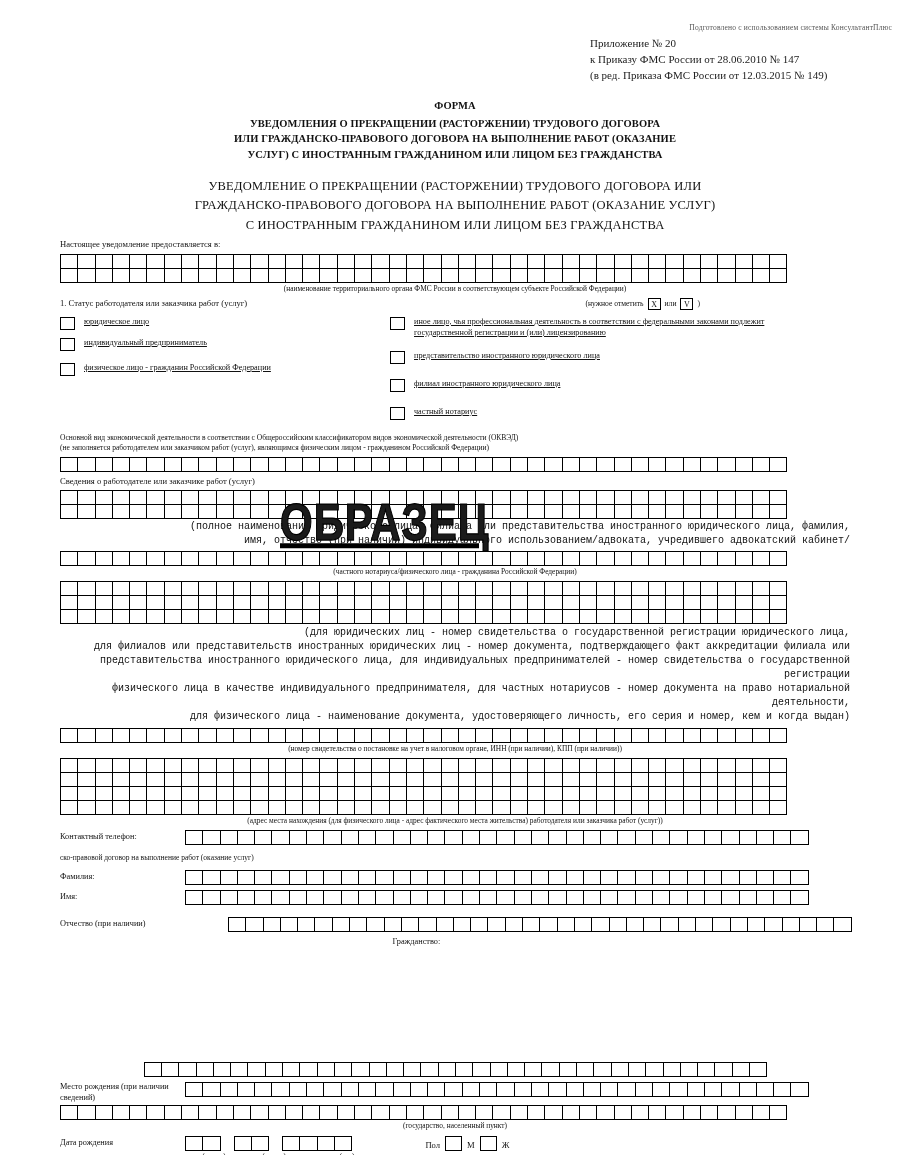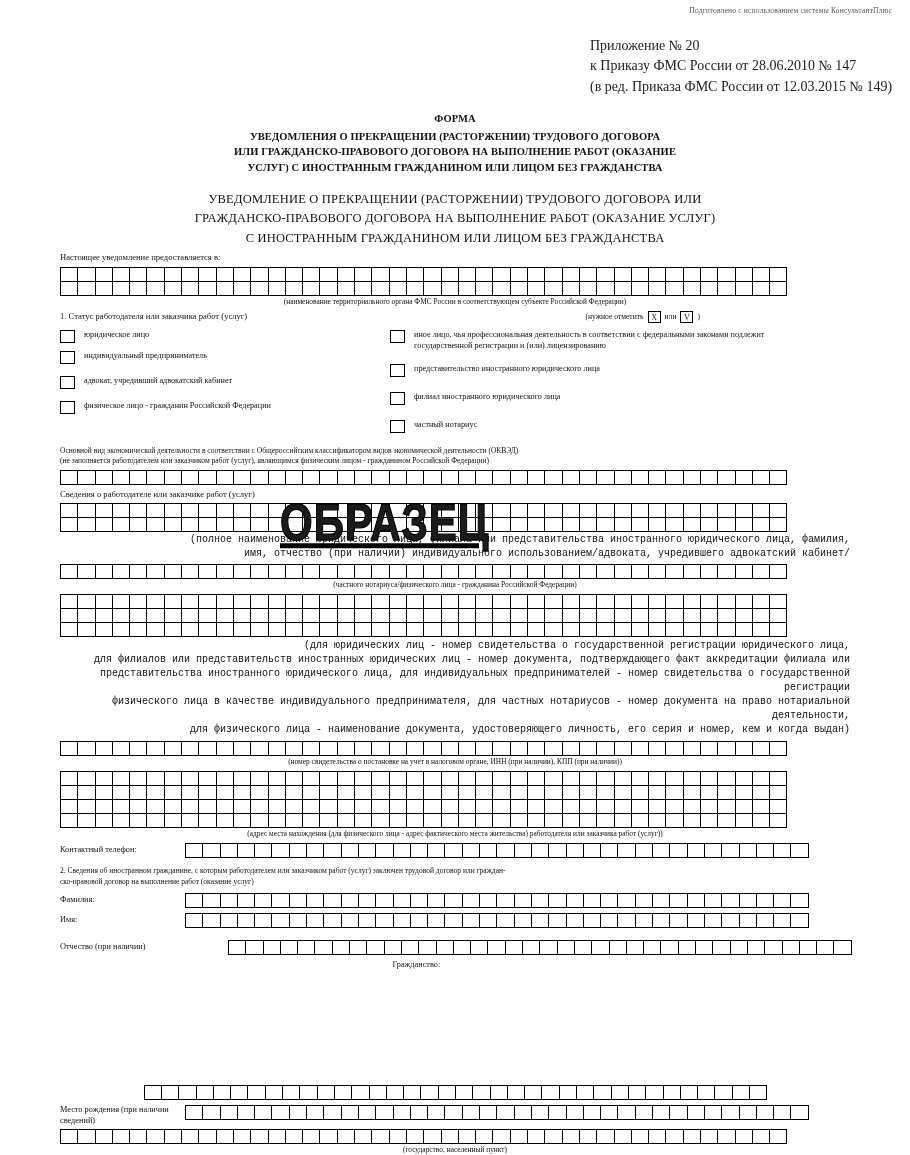--- a/index.html
+++ b/index.html
@@ -13,35 +13,35 @@
   .page{
     position:relative;
     width:910px;
     height:1155px;
     padding:0;
     box-sizing:border-box;
     overflow:hidden;
   }
   .wm-top{
     position:absolute;
-    top:6px; right:18px;
+    top:23px; right:18px;
     font-size:7.5px;
     color:#555;
     letter-spacing:.2px;
   }
   .inner{
     position:absolute;
     left:60px;
     top:36px;
     width:790px;
   }
   .appendix{
     text-align:left;
     margin-left:530px;
-    font-size:14px;
+    font-size:11px;
     line-height:1.45;
     color:#222;
   }
   .appendix div{white-space:nowrap;}
   .title-block{
     margin-top:14px;
     text-align:center;
     font-weight:bold;
     font-size:10.5px;
     line-height:1.5;
@@ -83,21 +83,21 @@
     width:15px;height:13px;border:1px solid #000;display:inline-block;
     box-sizing:border-box;background:#fff;vertical-align:middle;
   }
   .statusline{
     display:flex;align-items:flex-start;margin-bottom:7px;
   }
   .statusline .box{margin-right:9px;flex:0 0 auto;margin-top:1px;}
   .statusline .txt{font-size:8.2px;line-height:1.35;}
   .col-left{width:330px;}
   .col-right{width:440px;}
-  .tworow{display:flex;}
+  .tworow{display:flex;text-decoration:underline;}
   .watermark{
     position:absolute;
     left:280px;
     top:492px;
     font-family:"Liberation Sans", sans-serif;
     font-weight:bold;
     font-size:42px;
     letter-spacing:1px;
     color:#1b1b1b;
     -webkit-text-stroke:1px #000;
@@ -251,24 +251,20 @@
 
     <div class="tworow" style="margin-top:6px;">
       <div class="col-left">
         <div class="statusline">
           <span class="box"></span>
           <span class="txt">юридическое лицо</span>
         </div>
         <div class="statusline" style="margin-top:5px;">
           <span class="box"></span>
           <span class="txt">индивидуальный предприниматель</span>
-        </div>
-        <div class="statusline" style="margin-top:11px;">
-          <span class="box"></span>
-          <span class="txt">адвокат, учредивший адвокатский кабинет</span>
         </div>
         <div class="statusline" style="margin-top:11px;">
           <span class="box"></span>
           <span class="txt" style="width:220px;">физическое лицо - гражданин Российской Федерации</span>
         </div>
       </div>
       <div class="col-right">
         <div class="statusline">
           <span class="box"></span>
           <span class="txt" style="width:400px;">иное лицо, чья профессиональная деятельность в соответствии с федеральными законами подлежит государственной регистрации и (или) лицензированию</span>
@@ -889,21 +885,20 @@
           <span class="cell"></span>
           <span class="cell"></span>
           <span class="cell"></span>
           <span class="cell"></span>
           <span class="cell"></span>
           <span class="cell"></span>
       </div>
     </div>
 
     <div class="note" style="margin-top:8px;">
-      <div>2.   Сведения об иностранном гражданине, с которым работодателем или заказчиком работ (услуг) заключен трудовой договор или граждан-</div>
       <div>ско-правовой договор на выполнение работ (оказание услуг)</div>
     </div>
 
     <div class="fieldrow" style="margin-top:6px;">
       <div class="fieldlabel">Фамилия:</div>
       <div class="cells">
         <span class="cell"></span>
           <span class="cell"></span>
           <span class="cell"></span>
           <span class="cell"></span>

